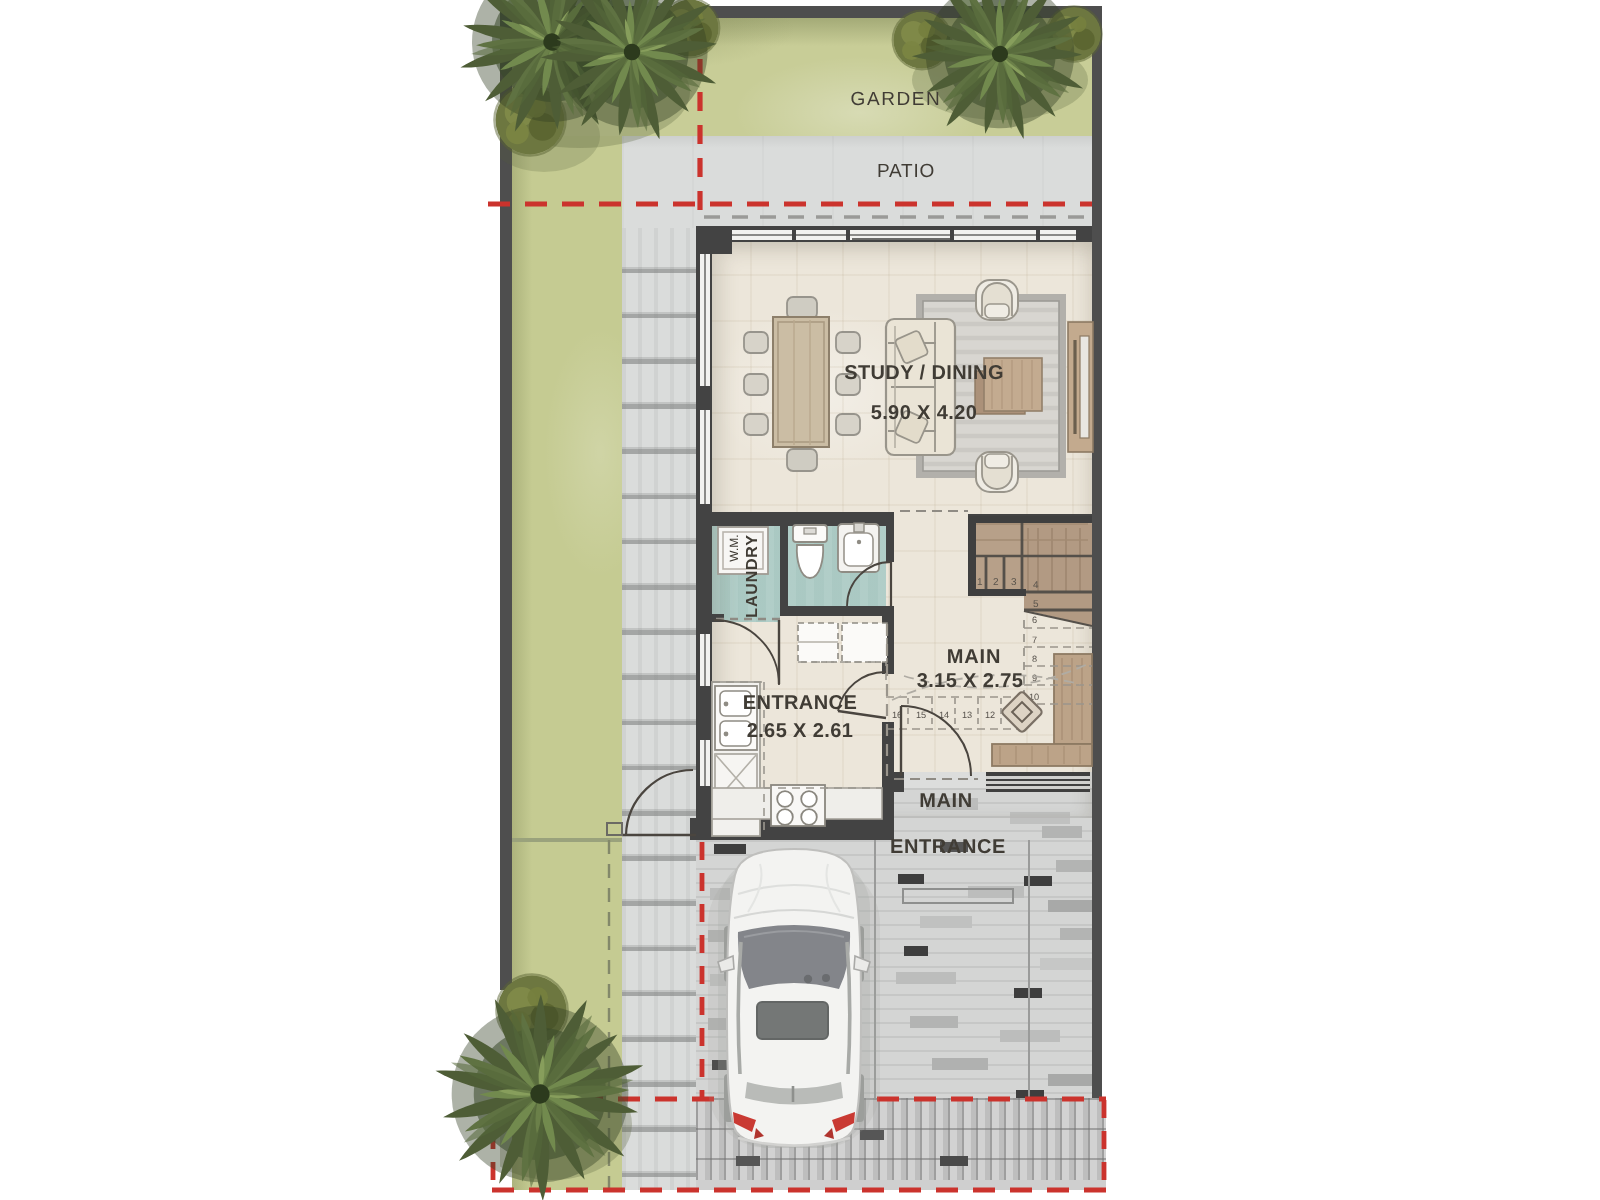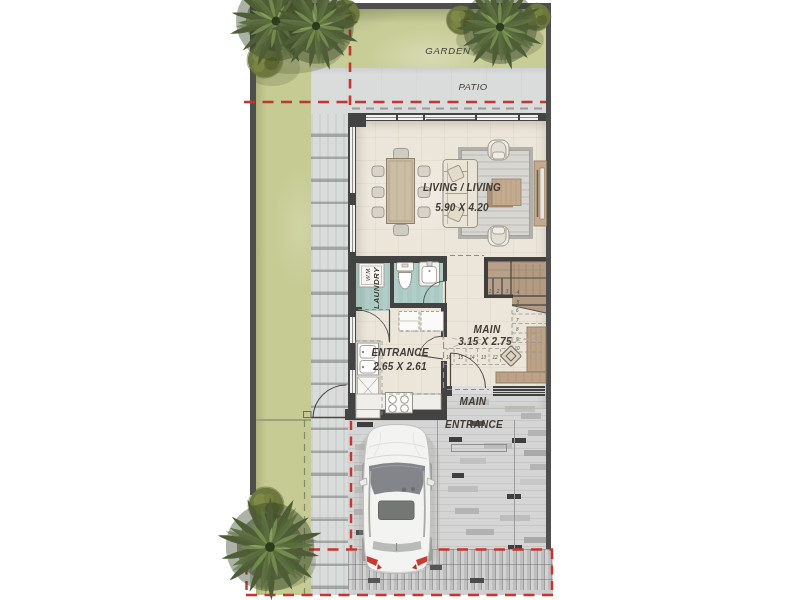--- a/index.html
+++ b/index.html
@@ -1,17 +1,17 @@
 <!DOCTYPE html>
 <html><head>
 <meta charset="utf-8">
 <style>
   html,body{margin:0;padding:0;background:#fff;}
   #plan{position:relative;width:800px;height:600px;background:#fff;overflow:hidden;
-        font-family:"Liberation Sans",sans-serif;font-style:italic;}
+        font-family:"Liberation Sans",sans-serif;}
   .abs{position:absolute;}
   .lbl{position:absolute;color:#403c35;font-weight:700;letter-spacing:1.2px;
        white-space:nowrap;transform:translate(-50%,-50%);}
 </style>
 </head>
 <body>
 <div id="plan">
 
 <div class="abs" style="left:256px;top:9px;width:290px;height:59px;background:
   radial-gradient(90px 40px at 60% 80%,rgba(255,255,255,.28),rgba(255,255,255,0) 70%),
@@ -501,23 +501,23 @@
 </g>
 
 <use href="#bushy" transform="translate(266,505) scale(1.15)"></use>
 
 <use href="#palm" transform="translate(270,547) scale(1.38) rotate(-14)"></use>
 </g>
 </svg>
 
 <div class="lbl" style="left:448px;top:50px;font-size:9.5px;font-weight:400;letter-spacing:0.8px;">GARDEN</div>
 
-<div class="lbl" style="left:473px;top:86px;font-size:9.5px;font-weight:400;letter-spacing:0.4px;">PATIO</div>
-
-<div class="lbl" style="left:462px;top:187px;font-size:10px;letter-spacing:0.2px;">LIVING / LIVING</div>
+<div class="lbl" style="left:453px;top:86px;font-size:9.5px;font-weight:400;letter-spacing:0.4px;">PATIO</div>
+
+<div class="lbl" style="left:462px;top:187px;font-size:10px;letter-spacing:0.2px;">STUDY / DINING</div>
 <div class="lbl" style="left:462px;top:207px;font-size:10px;letter-spacing:0.2px;">5.90 X 4.20</div>
 
 <div class="lbl" style="left:400px;top:352px;font-size:10px;letter-spacing:0.2px;">ENTRANCE</div>
 <div class="lbl" style="left:400px;top:365.5px;font-size:10px;letter-spacing:0.2px;">2.65 X 2.61</div>
 
 <div class="lbl" style="left:487px;top:329px;font-size:10px;letter-spacing:0.4px;">MAIN</div>
 <div class="lbl" style="left:485px;top:341px;font-size:10px;letter-spacing:0.2px;">3.15 X 2.75</div>
 
 <div class="lbl" style="left:473px;top:401px;font-size:10px;letter-spacing:0.3px;">MAIN</div>
 <div class="lbl" style="left:474px;top:424px;font-size:10px;letter-spacing:0.3px;">ENTRANCE</div>

